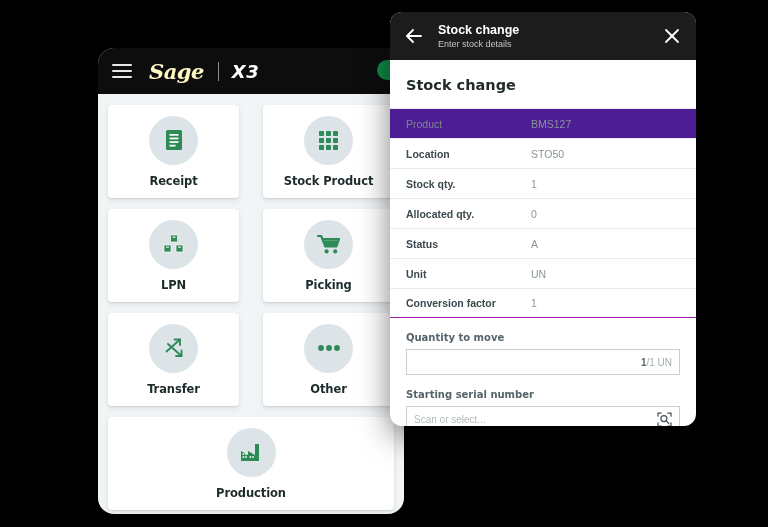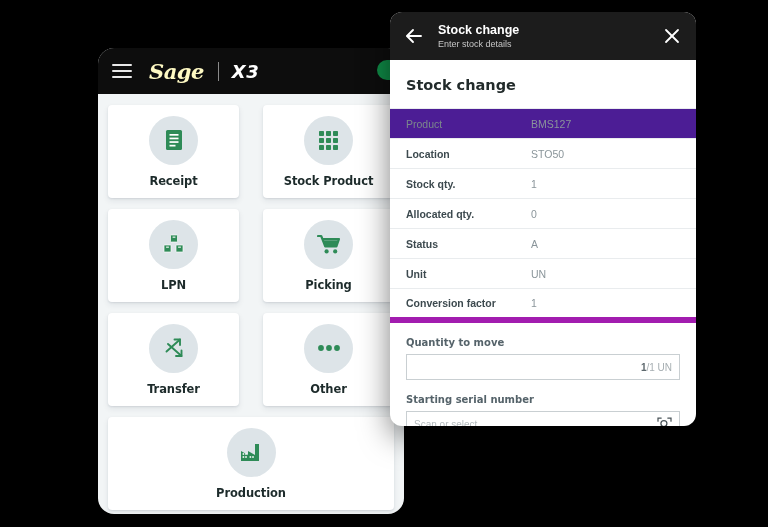--- a/index.html
+++ b/index.html
@@ -89,21 +89,21 @@
   .kv-row {
     display: flex; align-items: center;
     border-top: 1px solid #e9ecee;
     padding: 8px 16px; min-height: 30px;
     font-size: 10.5px;
   }
   .kv-row.highlight { background: #4c1d95; }
   .kv-key { width: 125px; flex: 0 0 125px; color: #3d4a4f; font-weight: 600; }
   .kv-row.highlight .kv-key { color: #7c888c; font-weight: 400; }
   .kv-val { color: #8a959a; }
-  .kv-row:last-of-type { border-bottom: 6px solid #a21caf; }
+  .kv-row:last-of-type { border-bottom: 1px solid #a21caf; }
 
   .form-area { padding: 14px 16px 0 16px; }
   .field-label { font-size: 10px; font-weight: 700; color: #55636a; margin-bottom: 6px;
                  font-family: "DejaVu Sans", sans-serif; }
   .field-box {
     height: 26px; border: 1px solid #c9cfd2; background: #fff;
     display: flex; align-items: center; padding: 0 7px;
     margin-bottom: 14px;
   }
   .field-box.qty { justify-content: flex-end; }

